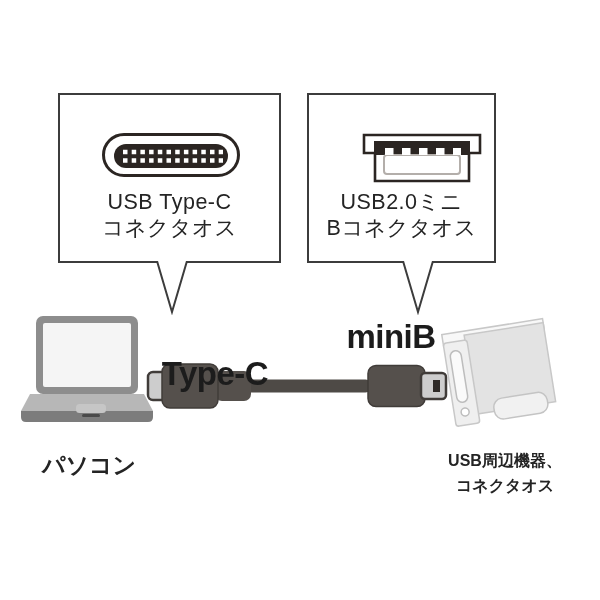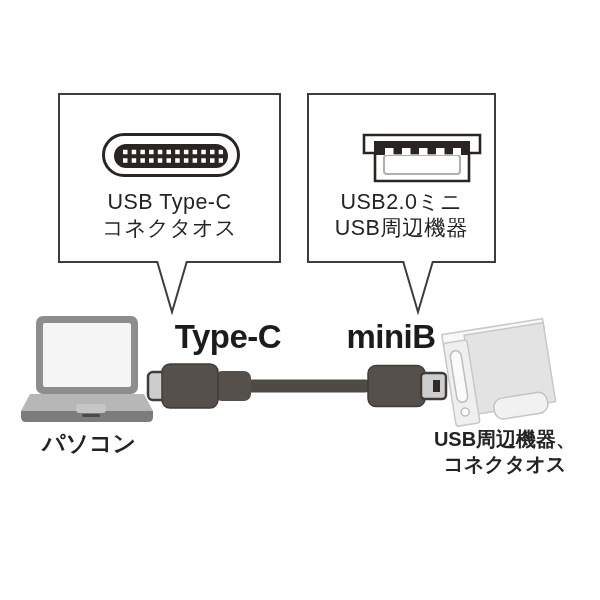--- a/index.html
+++ b/index.html
@@ -37,35 +37,36 @@
   .connector-label {
     position: absolute;
     top: 318px;
     text-align: center;
     font-size: 33px;
     line-height: 38px;
     font-weight: 800;
     color: #1c1c1c;
     letter-spacing: -0.5px;
   }
-  .connector-label.typec { left: 163px; width: 130px; }
+  .connector-label.typec { left: 150px; width: 130px; margin-top: 37px; }
   .connector-label.minib { left: 331px; width: 120px; text-align: center; }
   .device-caption {
     position: absolute;
     text-align: center;
     color: #242424;
     font-weight: 600;
+    margin-top: 22px;
   }
   .device-caption.pc {
     left: 28px; width: 122px; top: 430px;
     font-size: 23px; line-height: 26px;
   }
   .device-caption.peripheral {
     left: 418px; width: 174px; top: 427px;
-    font-size: 20px; line-height: 24.5px;
+    font-size: 16px; line-height: 24.5px;
   }
   .laptop-illustration { position: absolute; left: 20px; top: 312px; }
   .cable-illustration  { position: absolute; left: 140px; top: 355px; }
   .drive-illustration  { position: absolute; left: 440px; top: 298px; }
 </style>
 </head>
 <body>
 
 <div class="canvas">
 
@@ -84,21 +85,21 @@
 
   <div class="callout right">
     <svg class="port-icon" style="left:52px; top:37px;" width="122" height="52" viewBox="0 0 122 52">
       <path d="M3,3 H119 V21 H108 V49 H14 V21 H3 Z" fill="#ffffff" stroke="#2b2522" stroke-width="2.6" stroke-linejoin="miter"></path>
       <rect x="13" y="9" width="96" height="14" fill="#2b2522"></rect>
       <rect x="23" y="23" width="76" height="19" rx="3" fill="#ffffff" stroke="#b3aeaa" stroke-width="2"></rect>
       <line x1="24" y1="19.5" x2="100" y2="19.5" stroke="#ffffff" stroke-width="7" stroke-dasharray="8.5 8.5"></line>
     </svg>
     <div class="callout-text">
       <div>USB2.0ミニ</div>
-      <div>USB周辺機器</div>
+      <div>Bコネクタオス</div>
     </div>
   </div>
 
   <svg class="callout-pointer left" viewBox="0 0 34 54">
     <path d="M2,0 L17,51 L32,0" fill="#ffffff" stroke="#3c3c3c" stroke-width="2"></path>
   </svg>
   <svg class="callout-pointer right" viewBox="0 0 34 54">
     <path d="M2,0 L17,51 L32,0" fill="#ffffff" stroke="#3c3c3c" stroke-width="2"></path>
   </svg>
 

